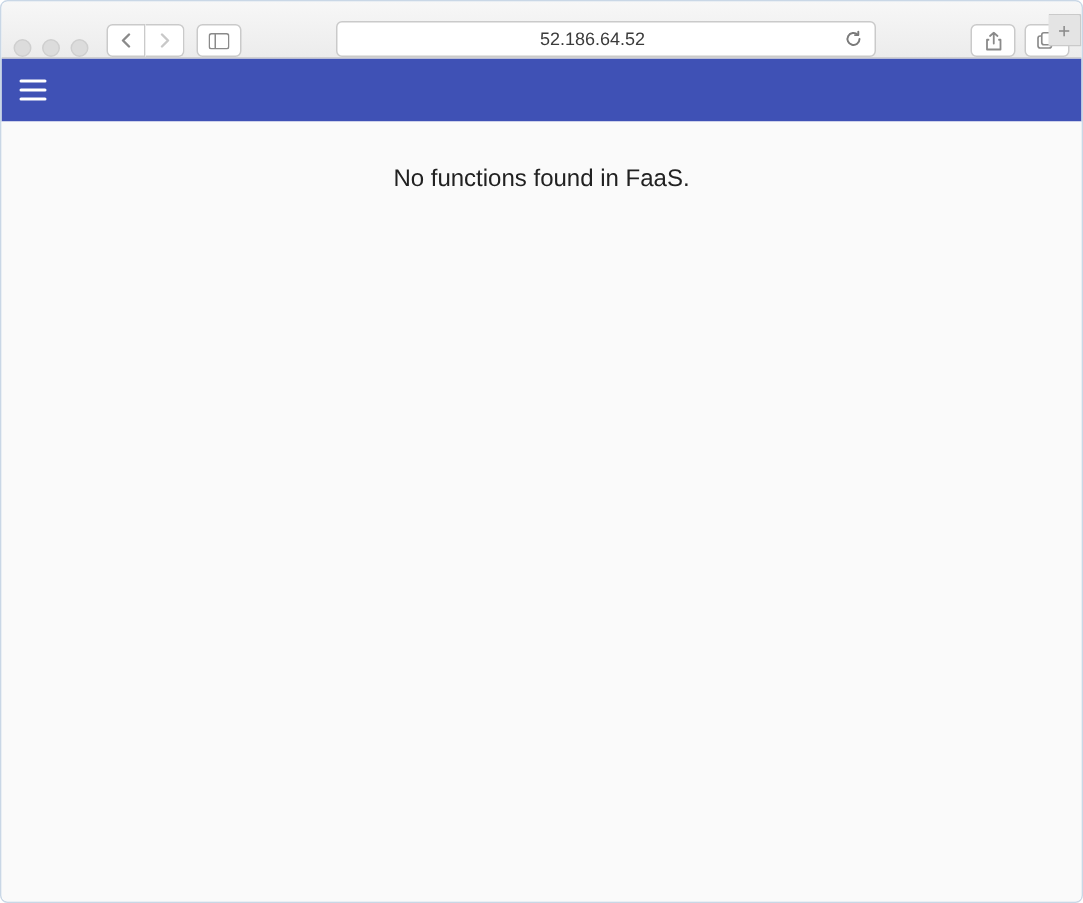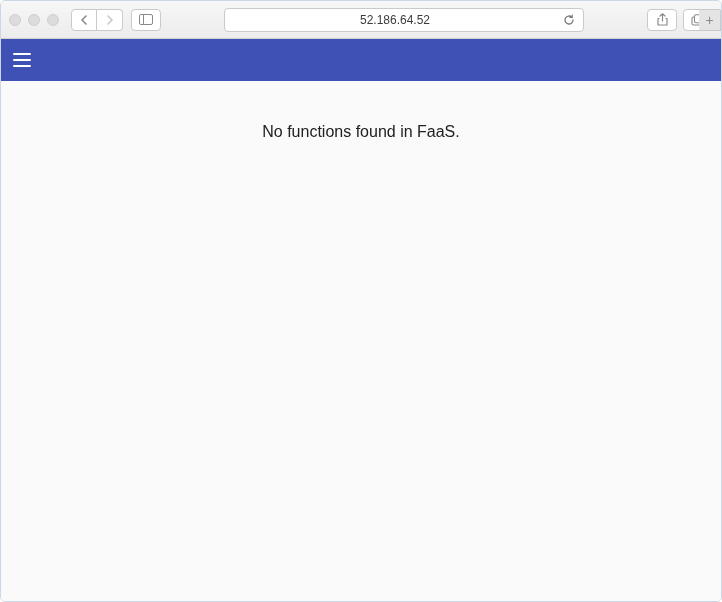--- a/index.html
+++ b/index.html
@@ -11,21 +11,21 @@
       background: #fff;
       border: 1px solid #c9d7e6;
       border-radius: 5px;
     }
     
     .chrome {
       height: 38px;
       background: linear-gradient(#f7f7f7, #ececec);
       border-bottom: 1px solid #d0d0d0;
       display: flex;
-      align-items: center;
+      align-items: flex-end;
       padding: 0 8px;
       gap: 8px;
       position: relative;
     }
     .traffic { display: flex; gap: 7px; align-items: center; margin-right: 4px; }
     .tl-dot {
       width: 12px; height: 12px; border-radius: 50%;
       background: #dcdcdc; border: 1px solid #cfcfcf;
     }
     .btn-group { display: flex; }
@@ -80,21 +80,21 @@
       display: flex; flex-direction: column; justify-content: center; gap: 4px;
       cursor: pointer;
     }
     .hamburger span {
       display: block; height: 2px; width: 18px; background: #fff; border-radius: 1px;
     }
     .content {
       height: calc(100% - 38px - 42px);
       background: #fafafa;
       display: flex; justify-content: center;
-      padding-top: 42px;
+      padding-top: 30px;
       text-align: right;
     }
     .empty-msg {
       font-size: 16px;
       color: #212121;
     }
     svg { display: block; }
   </style>
 </head>
 <body>

